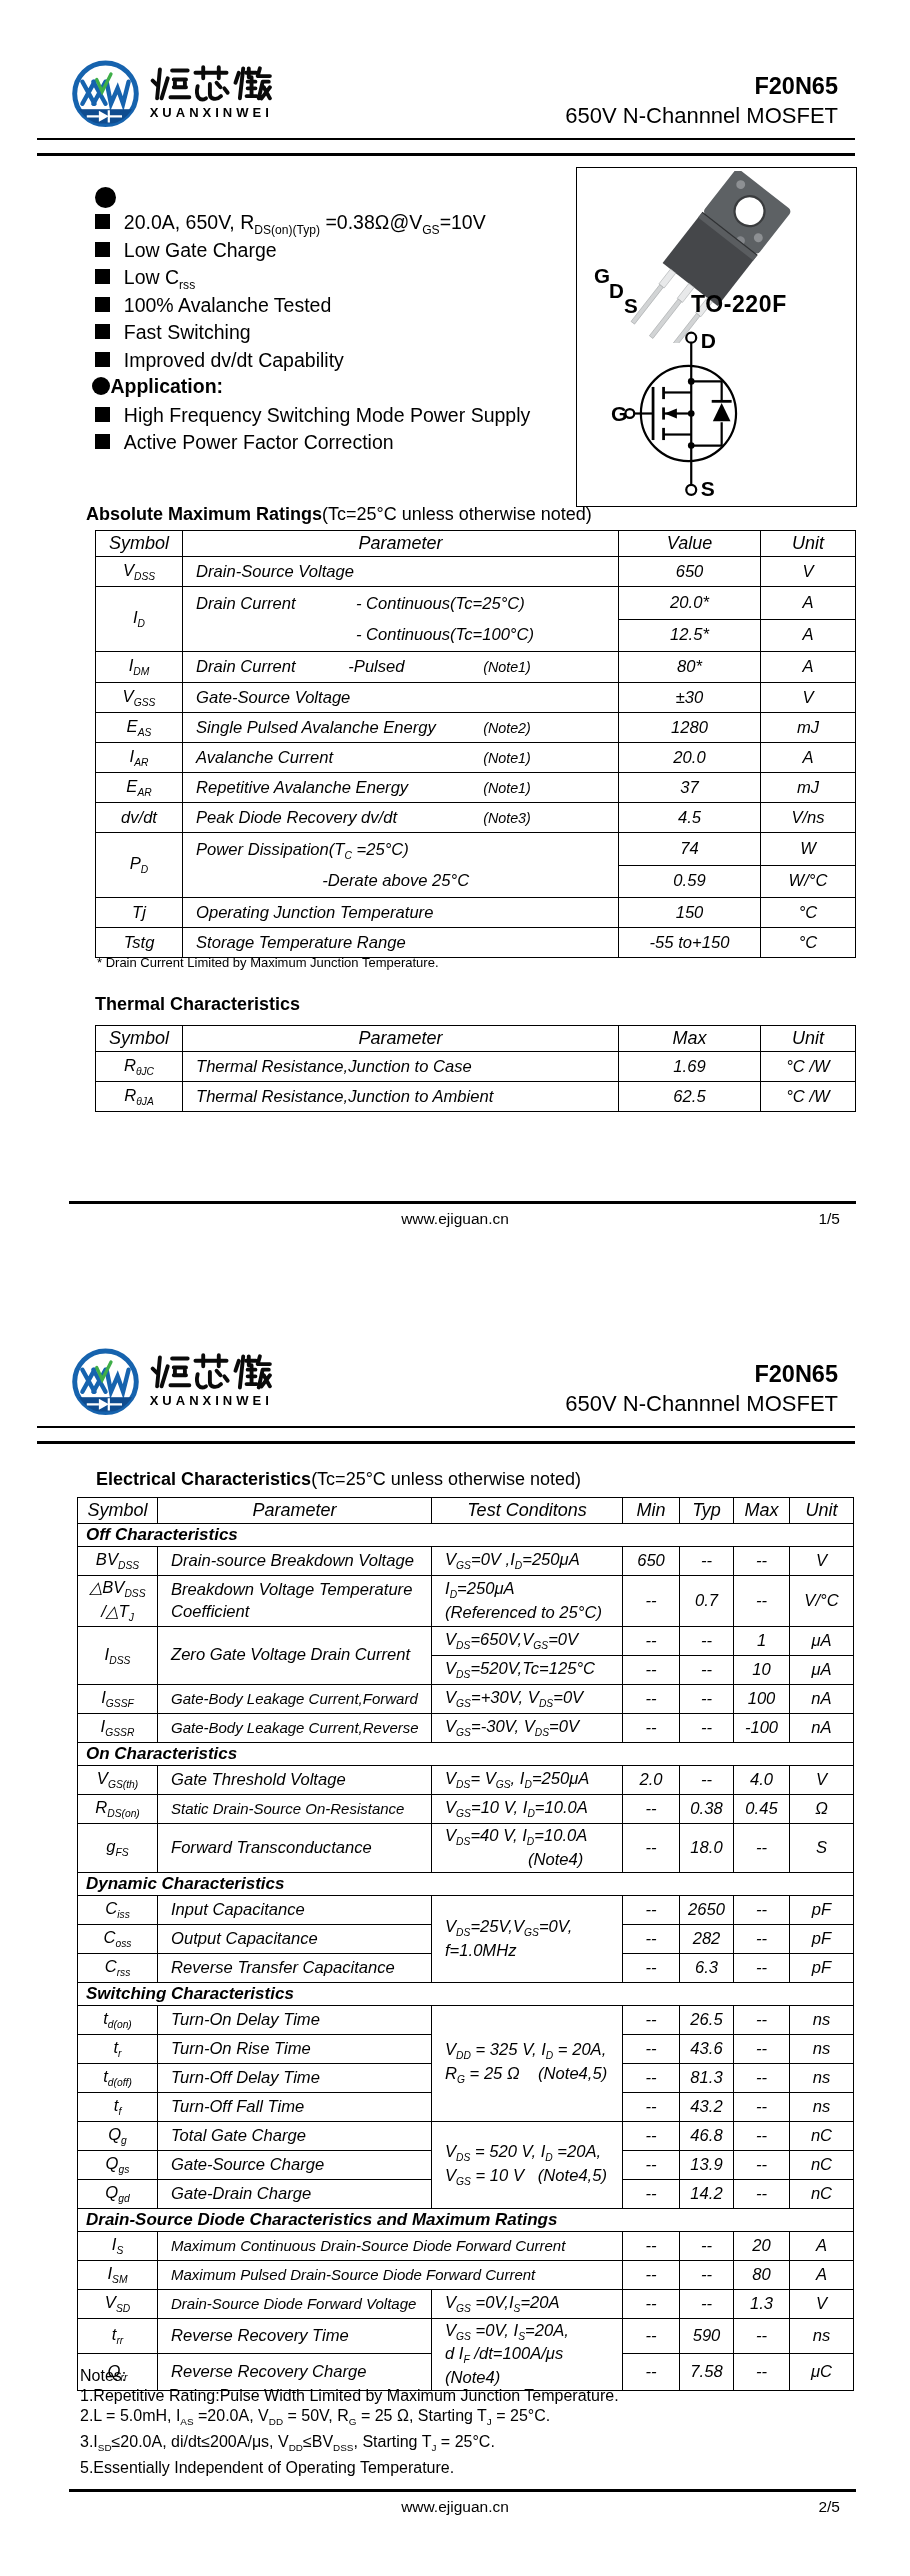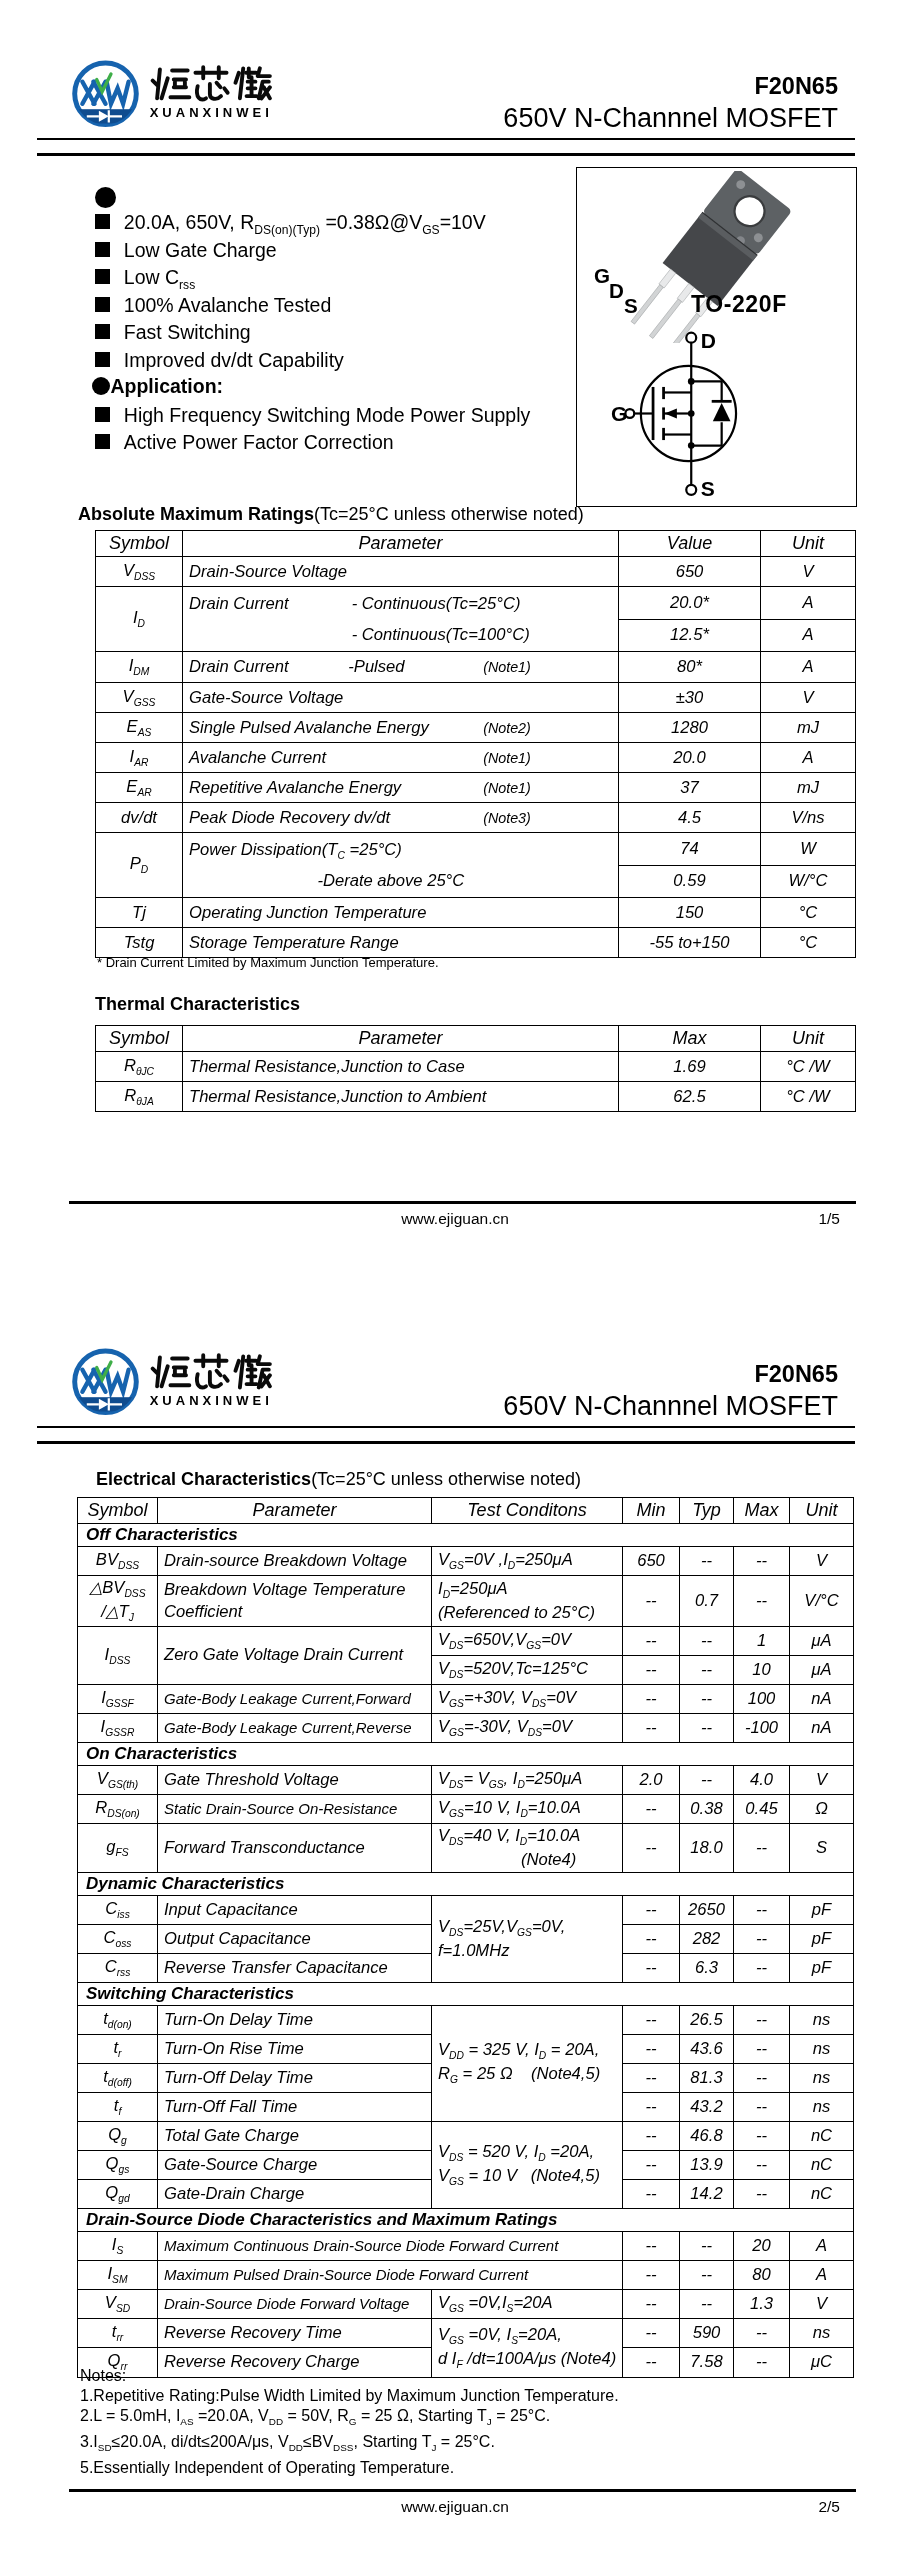--- a/index.html
+++ b/index.html
@@ -7,21 +7,21 @@
   .page{position:absolute;left:0;width:910px;height:1288px;background:#fff;overflow:hidden;}
   #page1{top:0;} #page2{top:1288px;}
 
   
   .logo{position:absolute;left:67px;top:57px;display:flex;}
   .logo-mark{display:block;}
   .logo-text{margin-left:5.7px;}
   .cn-art{display:block;margin-top:8px;}
   .brand-en{font-size:13px;letter-spacing:4px;font-weight:bold;color:#000;margin-top:0;}
   .part{position:absolute;right:72px;top:73px;font-size:23.5px;font-weight:bold;text-align:right;}
-  .subt{position:absolute;right:72px;top:103px;font-size:27px;text-align:right;}
+  .subt{position:absolute;right:72px;top:103px;font-size:22px;text-align:right;}
   .rule{position:absolute;left:37px;width:818px;background:#000;}
   .rule1{top:138px;height:1.7px;}
   .rule2{top:153px;height:3.4px;}
 
   
   .feat-dot{position:absolute;left:95px;top:187px;width:21px;height:21px;border-radius:50%;background:#000;}
   .feat{position:absolute;left:95px;font-size:19.5px;white-space:nowrap;}
   .sq{display:inline-block;width:15px;height:15px;background:#000;margin-right:13.8px;}
   .app-row{position:absolute;left:92px;font-size:19.5px;font-weight:bold;white-space:nowrap;}
   .dot-sm{display:inline-block;width:18.4px;height:18.4px;border-radius:50%;background:#000;vertical-align:-2.3px;}
@@ -38,21 +38,21 @@
 
   
   .sect-h{position:absolute;font-size:18px;white-space:nowrap;}
   .sect-h b{font-weight:bold;}
 
   
   table{border-collapse:collapse;table-layout:fixed;position:absolute;background:#fff;}
   td{border:1.7px solid #000;border-left-width:1.1px;border-right-width:1.1px;vertical-align:middle;font-size:16.6px;overflow:hidden;}
   table{border:1.7px solid #000;font-style:italic;}
   .c{text-align:center;}
-  .l{text-align:left;padding-left:6px;}
+  .l{text-align:left;padding-left:13px;}
   .hrow td{text-align:center;font-size:18px;}
   .sec td{font-weight:bold;text-align:left;padding-left:8px;font-size:17px;}
   .rel{position:relative;}
   .pnote{position:absolute;left:69%;top:50%;transform:translateY(-50%);font-size:14.3px;white-space:nowrap;}
   .p38{position:absolute;left:38%;white-space:nowrap;}
   .p30{position:absolute;left:30%;white-space:nowrap;}
   .dline{position:relative;height:31px;line-height:31px;white-space:nowrap;}
   sub{font-size:0.62em;}
   .sm{font-size:15px;}
   .cond{line-height:1.32;}
@@ -182,21 +182,21 @@
       <polygon points="97,150 119,141 119,159" fill="#000"></polygon>
       <circle cx="145" cy="92" r="6" fill="#000"></circle>
       <circle cx="145" cy="150" r="6" fill="#000"></circle>
       <circle cx="145" cy="208" r="6" fill="#000"></circle>
       <text x="162" y="32" font-size="38" font-weight="bold" fill="#000">D</text>
       <text x="162" y="299" font-size="38" font-weight="bold" fill="#000">S</text>
       <text x="0" y="163" font-size="38" font-weight="bold" fill="#000">G</text>
     </svg>
   </div>
 
-  <div class="sect-h" style="left:78px;top:504px"><b>Absolute Maximum Ratings</b><span>(Tc=25°C unless otherwise noted)</span></div>
+  <div class="sect-h" style="left:86px;top:504px"><b>Absolute Maximum Ratings</b><span>(Tc=25°C unless otherwise noted)</span></div>
 
   <table style="left:95px;top:530px;width:760px">
     <colgroup>
         <col style="width:87px">
         <col style="width:436px">
         <col style="width:142px">
         <col style="width:95px">
       </colgroup>
     <tbody>
         <tr class="hrow" style="height:26px">

